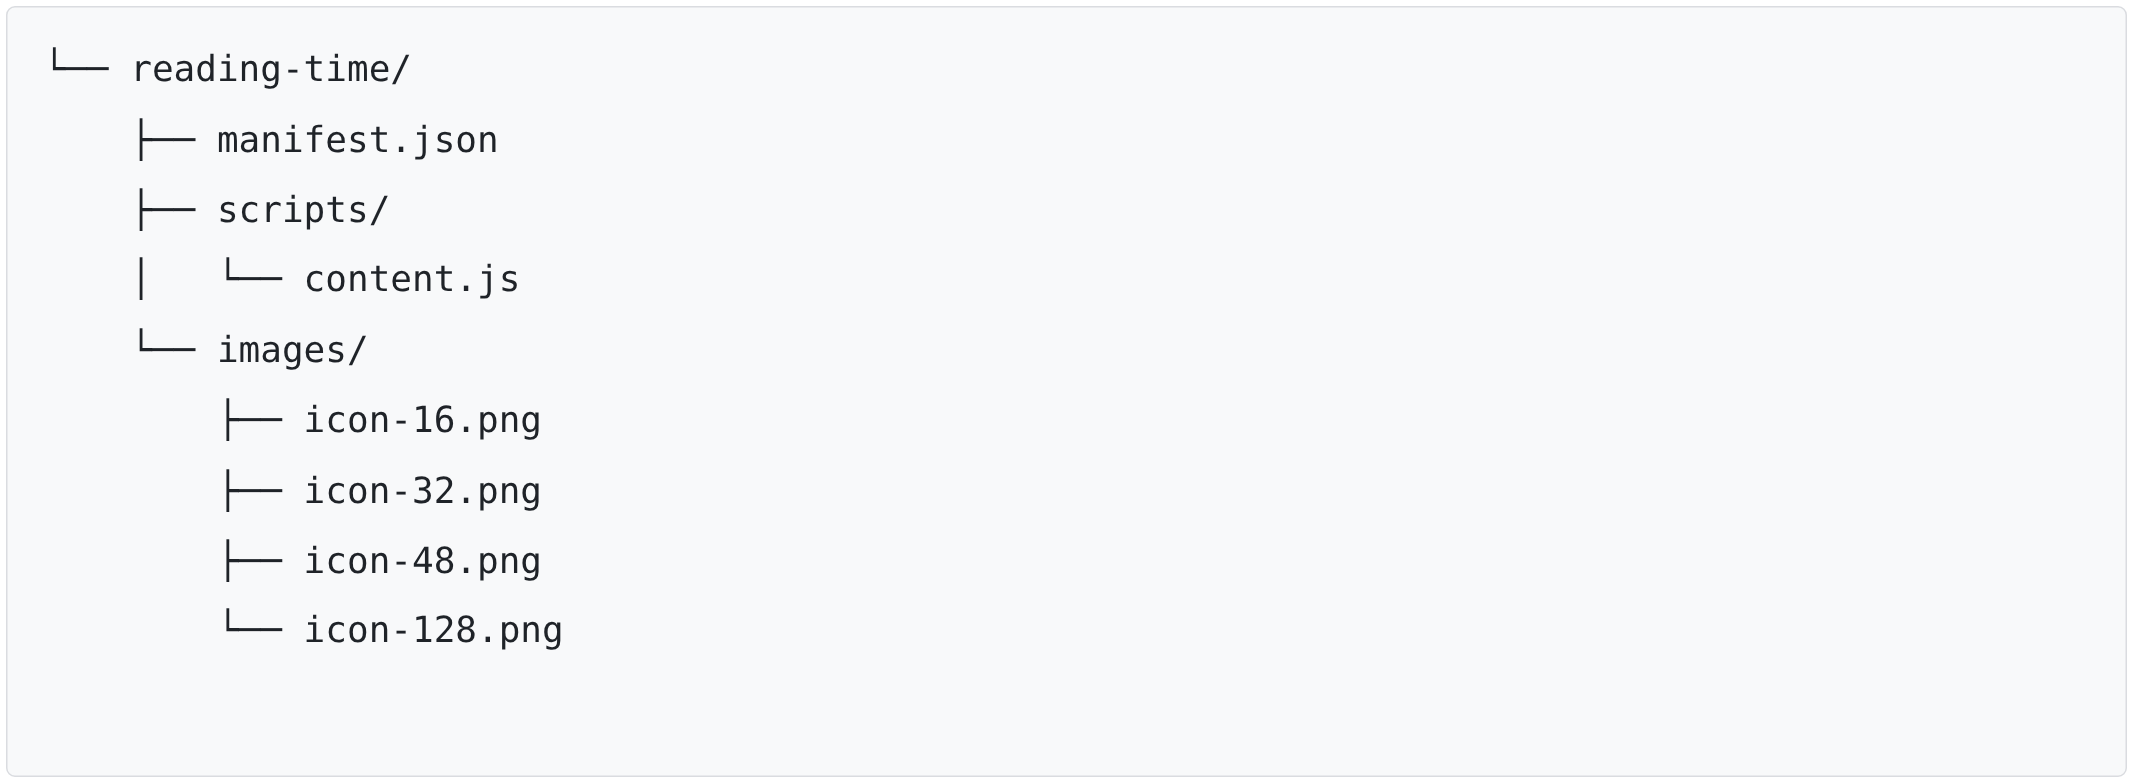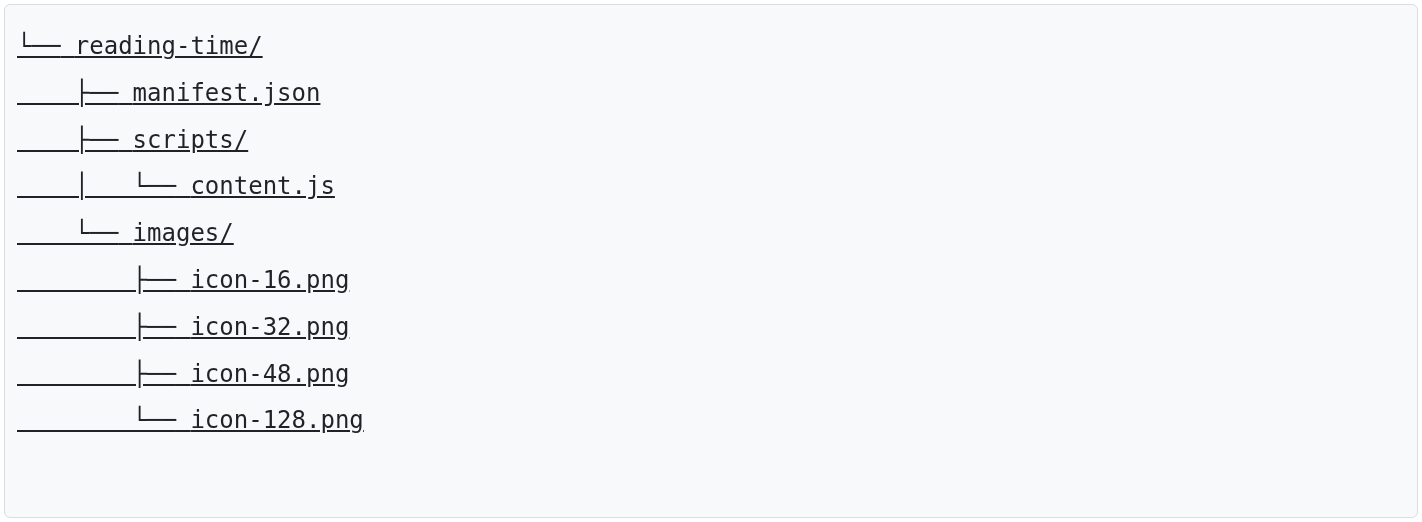--- a/index.html
+++ b/index.html
@@ -9,29 +9,28 @@
     }
     body {
       background: #ffffff;
       font-family: ui-monospace, 'SF Mono', 'Cascadia Code', 'Roboto Mono', Menlo, Consolas, 'Liberation Mono', monospace;
       padding: 4px;
     }
     .code-block {
       background: #f8f9fa;
       border: 1px solid #dadce0;
       border-radius: 6px;
-      padding: 18px 12px;
+      padding: 18px 24px;
       width: 1414px;
       height: 514px;
       font-size: 24px;
       line-height: 1.95;
       color: #1f2328;
       white-space: pre;
       overflow: hidden;
-      text-decoration: underline;
     }
     .tree-line {
       display: block;
     }
   </style>
 </head>
 <body>
 
 <pre class="code-block"><span class="tree-line"><span>└──</span> <span>reading-time/</span></span><span class="tree-line"><span>    ├──</span> <span>manifest.json</span></span><span class="tree-line"><span>    ├──</span> <span>scripts/</span></span><span class="tree-line"><span>    │   └──</span> <span>content.js</span></span><span class="tree-line"><span>    └──</span> <span>images/</span></span><span class="tree-line"><span>        ├──</span> <span>icon-16.png</span></span><span class="tree-line"><span>        ├──</span> <span>icon-32.png</span></span><span class="tree-line"><span>        ├──</span> <span>icon-48.png</span></span><span class="tree-line"><span>        └──</span> <span>icon-128.png</span></span></pre>
 

